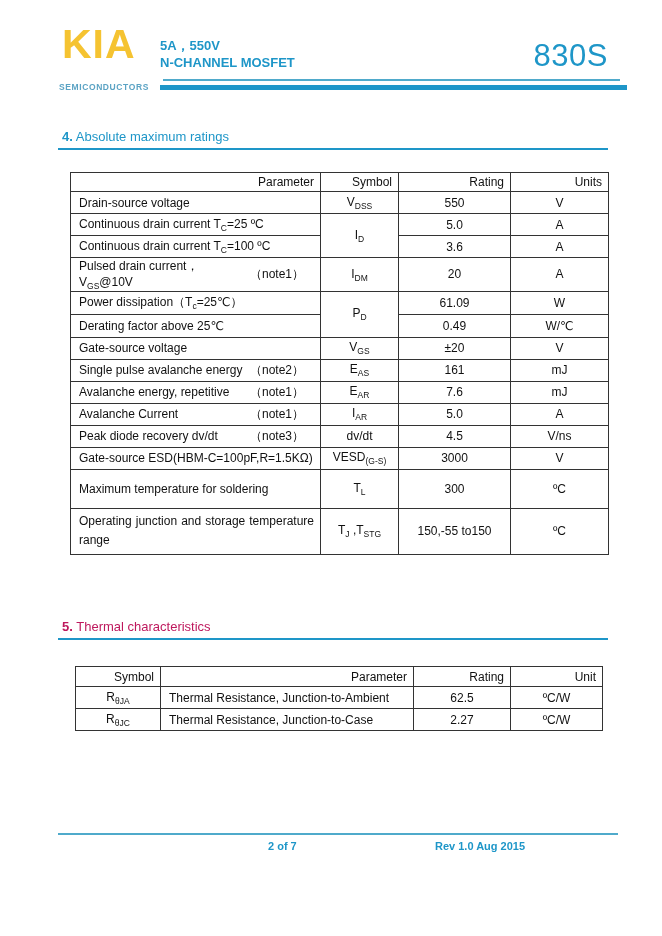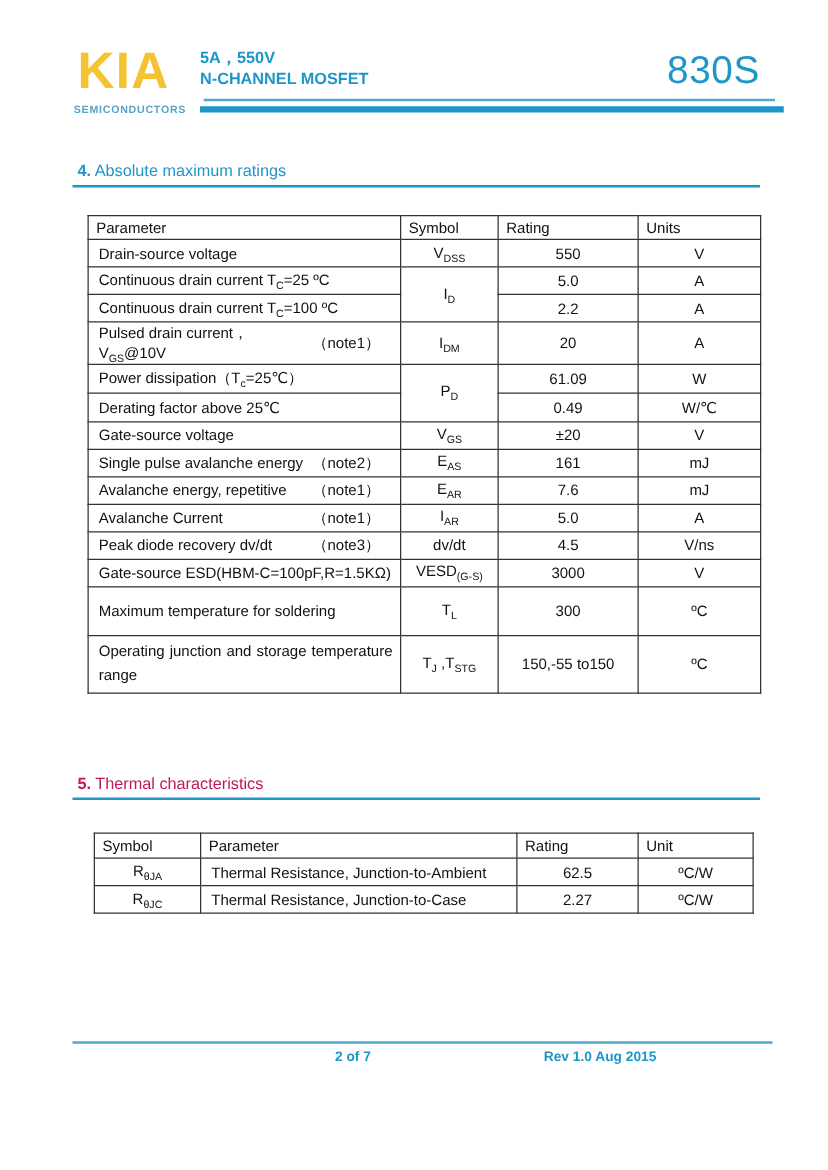--- a/index.html
+++ b/index.html
@@ -6,21 +6,21 @@
   .page{
     position:relative;
     width:662px;height:936px;
     background:#ffffff;
     font-family:"Liberation Sans","DejaVu Sans",sans-serif;
     color:#1a1a1a;
     overflow:hidden;
   }
   
   .logo{
-    position:absolute;left:62px;top:36px;
+    position:absolute;left:62px;top:24px;
     font-size:41px;font-weight:700;letter-spacing:1px;line-height:1;
   }
   .logo-sub{
     position:absolute;left:59px;top:82px;
     font-size:8.5px;letter-spacing:0.6px;font-weight:700;
   }
   .spec-block{
     position:absolute;left:160px;top:37px;
     font-size:13px;font-weight:700;line-height:17px;
   }
@@ -30,21 +30,21 @@
   }
   .rule-thin{position:absolute;left:163px;right:42px;top:79px;height:2px;}
   .rule-thick{position:absolute;left:160px;right:35px;top:85px;height:5px;}
   
   .sec{position:absolute;left:62px;font-size:13px;}
   .sec .num{font-weight:700;}
   .sec-rule{position:absolute;left:58px;width:550px;height:2px;}
   
   table{border-collapse:collapse;table-layout:fixed;font-size:12px;color:#111;}
   th,td{border:1px solid #333;padding:0 6px;vertical-align:middle;}
-  th{font-weight:400;text-align:left;height:18px;}
+  th{font-weight:400;text-align:right;height:18px;}
   td{height:21px;}
   .c-param{text-align:left;padding-left:8px;margin-top:20px;}
   .c-center{text-align:center;}
   .pcell{display:flex;justify-content:space-between;align-items:center;padding-right:10px;}
   .just{text-align:justify;text-justify:inter-word;line-height:19px;padding:2px 0;}
   sub{font-size:8.5px;line-height:1;}
   #abs-max{position:absolute;left:70px;top:172px;width:538px;}
   #thermal{position:absolute;left:75px;top:666px;width:527px;}
   #thermal th{height:19px;}
   
@@ -97,21 +97,21 @@
           <td class="c-center">V</td>
         </tr>
         <tr>
           <td class="c-param">Continuous drain current T<sub>C</sub>=25 ºC</td>
           <td class="c-center" rowspan="2">I<sub>D</sub></td>
           <td class="c-center">5.0</td>
           <td class="c-center">A</td>
         </tr>
         <tr>
           <td class="c-param">Continuous drain current T<sub>C</sub>=100 ºC</td>
-          <td class="c-center">2.2</td>
+          <td class="c-center">3.6</td>
           <td class="c-center">A</td>
         </tr>
         <tr>
           <td class="c-param">
             <div class="pcell">
               <span>Pulsed drain current，V<sub>GS</sub>@10V</span>
               <span>（note1）</span>
             </div>
           </td>
           <td class="c-center">I<sub>DM</sub></td>

